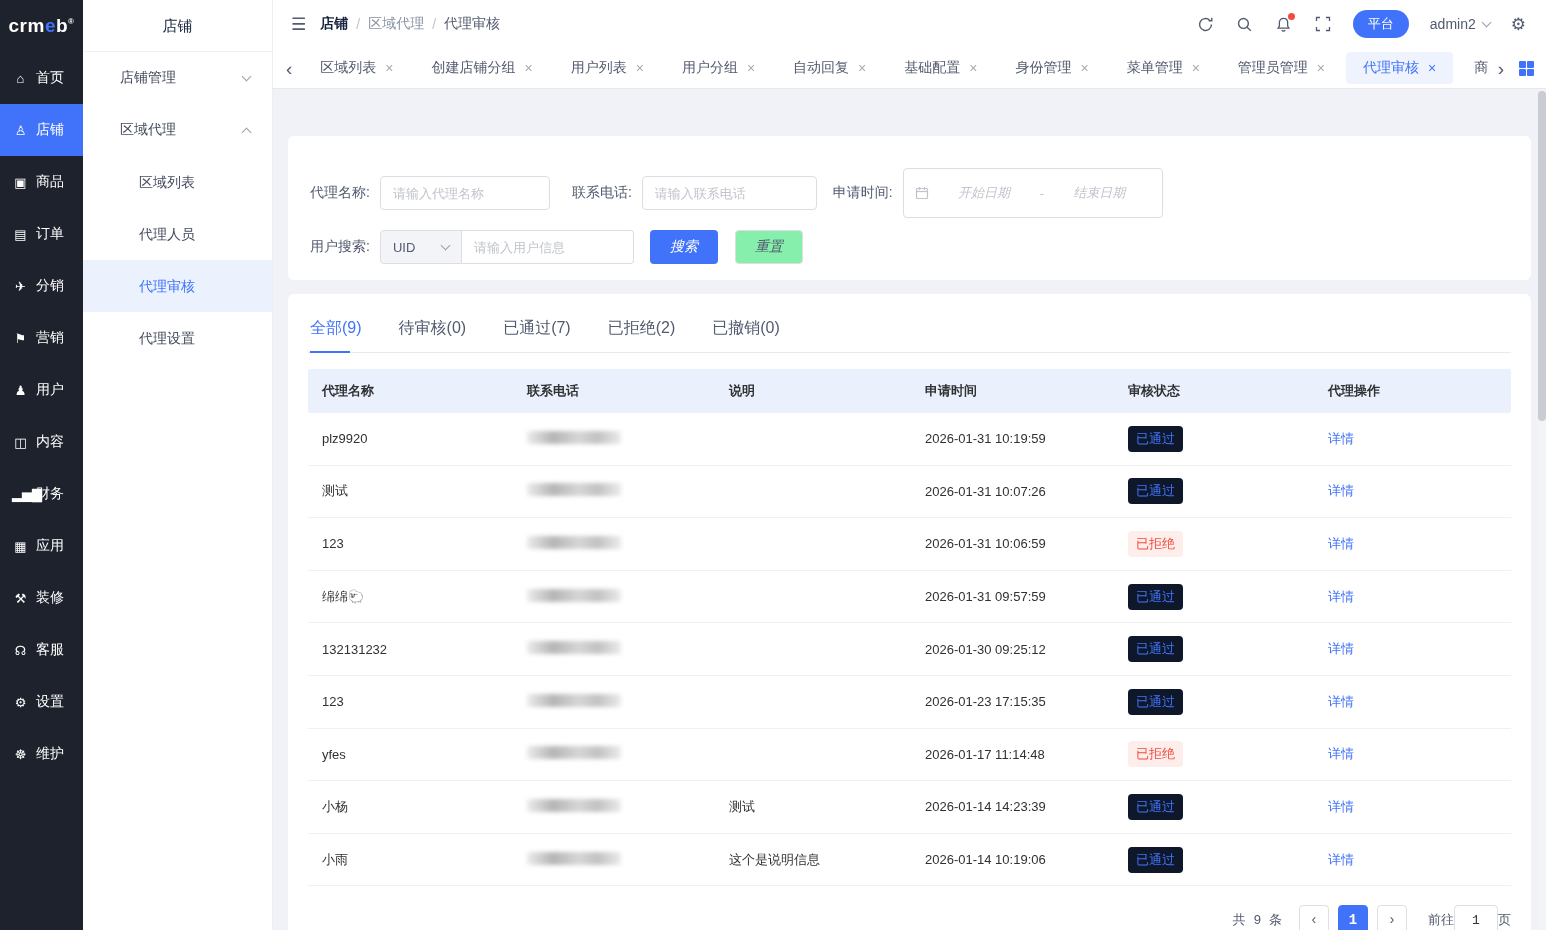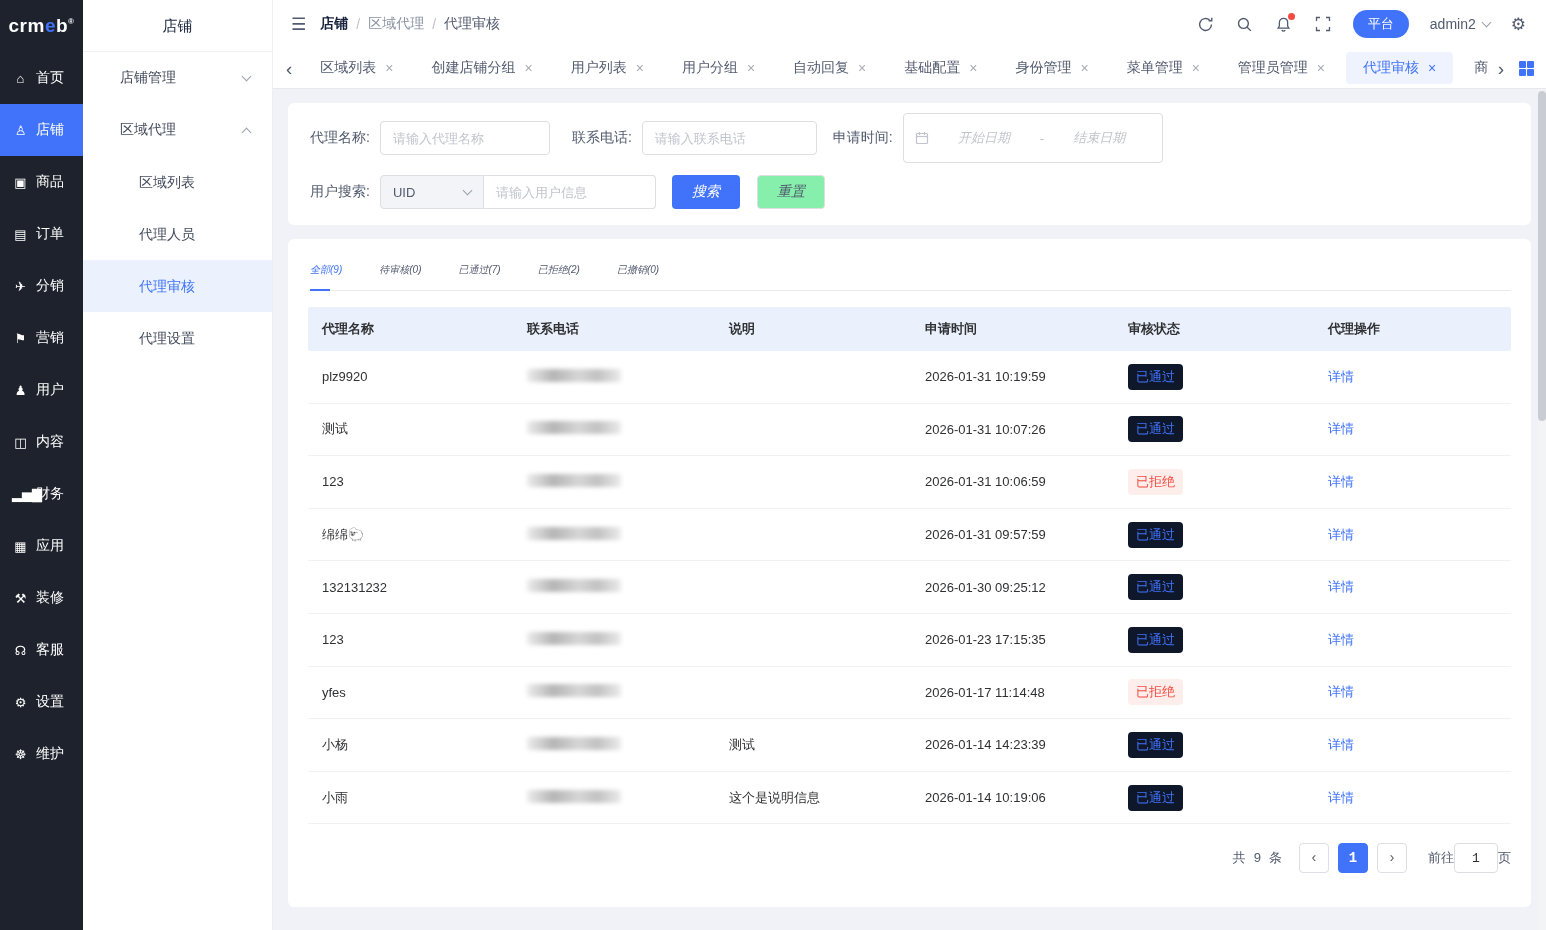--- a/index.html
+++ b/index.html
@@ -48,41 +48,41 @@
   .tab { display:flex; align-items:center; gap:9px; padding:7px 17px; font-size:14px; color:#515a6e; cursor:pointer; white-space:nowrap; border-radius:4px; margin:0 2px; }
   .tab .x { color:#a8abb2; font-size:14px; }
   .tab.active { background:#eef3fe; color:#4073fa; }
   .tab.active .x { color:#4073fa; }
   .gridico { width:15px; height:15px; display:grid; grid-template-columns:7px 7px; grid-template-rows:7px 7px; gap:1px; cursor:pointer; margin-left:6px; }
   .gridico i { background:#4073fa; border-radius:1px; }
 
   
   .content { position:absolute; top:89px; left:0; right:0; bottom:0; background:#f0f2f7; padding:14px 15px; }
   .card { background:#fff; border-radius:6px; }
-  .filter-card { padding:10px 22px 16px; }
+  .filter-card { padding:32px 22px 16px;margin-top:33px; }
   .frow { display:flex; align-items:center; margin-bottom:12px; }
   .frow:last-child { margin-bottom:0; }
   .flabel { color:#515a6e; font-size:14px; margin-right:10px; }
   .inp { height:34px; border:1px solid #dcdee2; border-radius:4px; padding:0 12px; font-size:13px; color:#303133; font-family:inherit; outline:none; }
   .inp::placeholder { color:#c0c4cc; }
   .w170 { width:170px; margin-right:22px; }
   .w175 { width:175px; margin-right:16px; }
   .daterange { width:260px; height:50px; border:1px solid #dcdee2; border-radius:4px; display:flex; align-items:center; padding:0 11px; color:#c0c4cc; font-size:13px; gap:4px; cursor:text;font-style:italic; }
   .daterange .dph { flex:1; text-align:center; }
   .selgroup { display:flex; margin-right:16px; }
-  .sel { width:104px; height:34px; background:#f3f4f7; border:1px solid #dcdee2; border-radius:4px 0 0 4px; display:flex; align-items:center; justify-content:space-between; padding:0 12px; font-size:13px; color:#515a6e; cursor:pointer; }
+  .sel { width:82px; height:34px; background:#f3f4f7; border:1px solid #dcdee2; border-radius:4px 0 0 4px; display:flex; align-items:center; justify-content:space-between; padding:0 12px; font-size:13px; color:#515a6e; cursor:pointer; }
   .selgroup .inp { border-radius:0 4px 4px 0; border-left:none; width:172px; }
   .btn { height:34px; border-radius:4px; font-size:14px; padding:0 19px; cursor:pointer; border:1px solid transparent; font-family:inherit;font-style:italic; }
   .btn.primary { background:#4073fa; color:#fff; margin-right:17px; }
   .btn.plain { background:#86efac; color:#515a6e; border-color:#dcdee2; }
 
   
   .table-card { margin-top:14px; padding:18px 20px 20px; min-height:668px; }
   .stabs { display:flex; gap:37px; border-bottom:1px solid #e8eaec; padding:6px 2px 13px; }
-  .stab { font-size:10px; color:#515a6e; cursor:pointer; position:relative;font-style:italic; }
+  .stab { font-size:16px; color:#515a6e; cursor:pointer; position:relative; }
   .stab.active { color:#4073fa; }
   .stab.active::after { content:""; position:absolute; left:0; right:12px; bottom:-14px; height:2px; background:#4073fa; }
   .thead { display:flex; align-items:center; background:#eaf1fd; height:44px; margin-top:16px; border-radius:2px; font-size:13px; font-weight:bold; color:#303133; }
   .col { padding-left:14px; }
   .c0 { width:205px; } .c1 { width:202px; } .c2 { width:196px; } .c3 { width:203px; } .c4 { width:200px; } .c5 { flex:1; }
   .trow { display:flex; align-items:center; height:52.6px; border-bottom:1px solid #f0f1f3; font-size:13px; color:#303133; }
   .blur-bar { display:inline-block; width:94px; height:13px; border-radius:2px; background:linear-gradient(90deg,#ececec,#b5b5b5 28%,#d6d6d6 55%,#c2c2c2 75%,#ebebeb); filter:blur(2px); }
   .badge { display:inline-block; padding:4px 8px; border-radius:4px; font-size:13px; }
   .badge.approved { color:#4073fa; background:#0f172a; }
   .badge.rejected { color:#f34b40; background:#fdeeec; }

